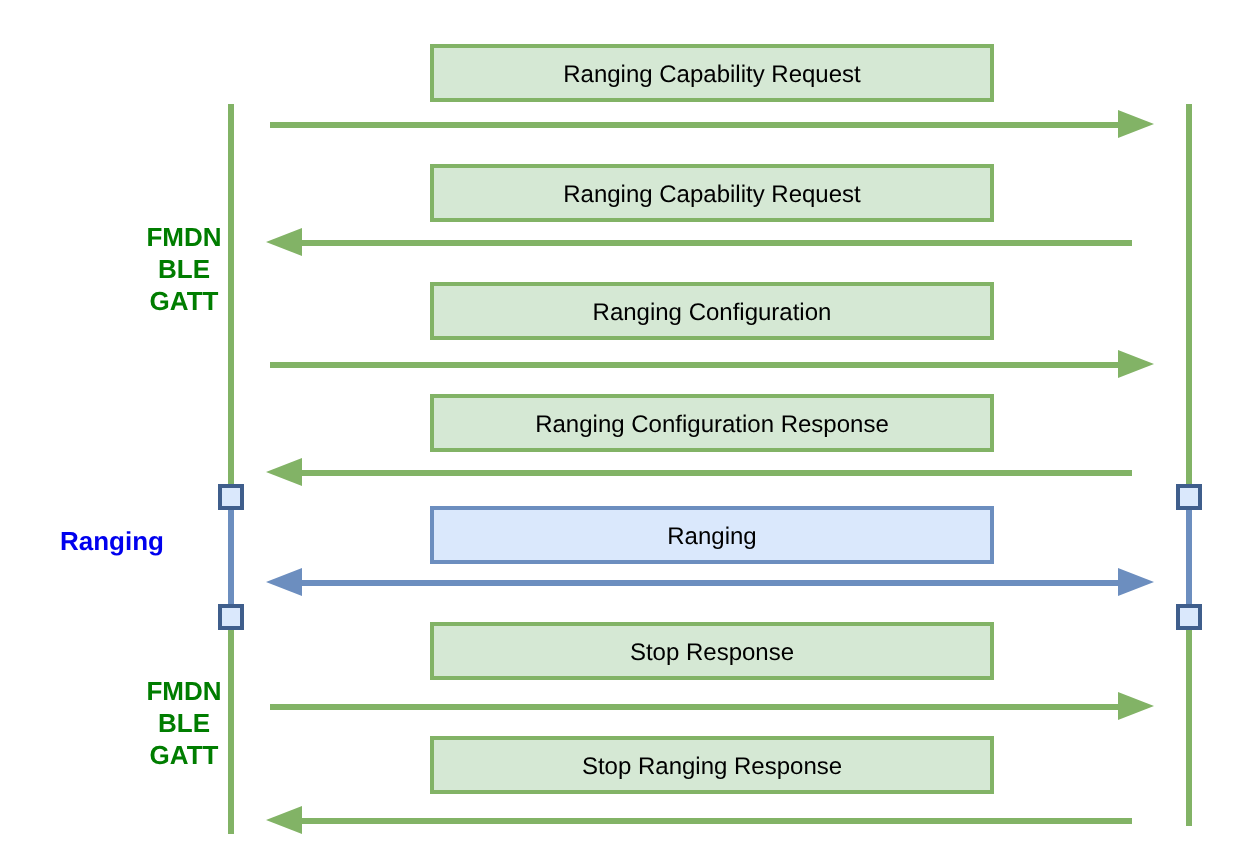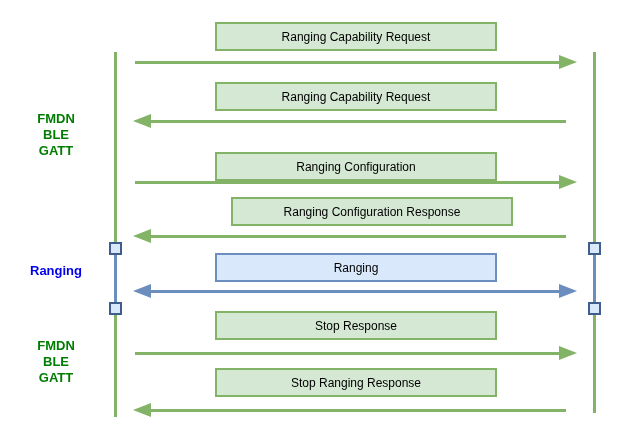--- a/index.html
+++ b/index.html
@@ -26,21 +26,21 @@
     box-sizing:border-box;
     background:var(--activation-fill);
     border:2px solid var(--activation-border);
   }
   .section-label{
     position:absolute;left:0;width:112px;
     text-align:center;
     font-size:13px;font-weight:bold;line-height:16px;
     white-space:pre-line;
   }
-  .section-label.green{color:var(--green-text);}
+  .section-label.green{color:var(--green-text);padding-left:36px;}
   .section-label.blue{color:var(--blue-text);}
   .msg-box{
     position:absolute;left:215px;width:282px;height:29px;
     box-sizing:border-box;
     display:flex;align-items:center;justify-content:center;
     font-size:12px;color:var(--msg-text);
     text-align:center;
   }
   .msg-box.green{background:var(--green-fill);border:2px solid var(--green-stroke);}
   .msg-box.blue{background:var(--blue-fill);border:2px solid var(--blue-stroke);}
@@ -96,28 +96,28 @@
         <div class="line" style="left: 2px; width: 424px;"></div>
         <div class="head right-head"></div>
       </div>
       <div class="msg-box green" style="top: 82px;">
         <span>Ranging Capability Request</span>
       </div>
       <div class="arrow green" style="top: 114px;">
         <div class="line" style="left: 18px; width: 415px;"></div>
         <div class="head left-head"></div>
       </div>
-      <div class="msg-box green" style="top: 152px;">
+      <div class="msg-box green" style="top: 141px;">
         <span>Ranging Configuration</span>
       </div>
       <div class="arrow green" style="top: 175px;">
         <div class="line" style="left: 2px; width: 424px;"></div>
         <div class="head right-head"></div>
       </div>
-      <div class="msg-box green" style="top: 197px; margin-left: 16px;">
+      <div class="msg-box green" style="top: 197px;">
         <span>Ranging Configuration Response</span>
       </div>
       <div class="arrow green" style="top: 229px;">
         <div class="line" style="left: 18px; width: 415px;"></div>
         <div class="head left-head"></div>
       </div>
       <div class="msg-box blue" style="top: 253px;">
         <span>Ranging</span>
       </div>
       <div class="arrow blue" style="top: 284px;">

